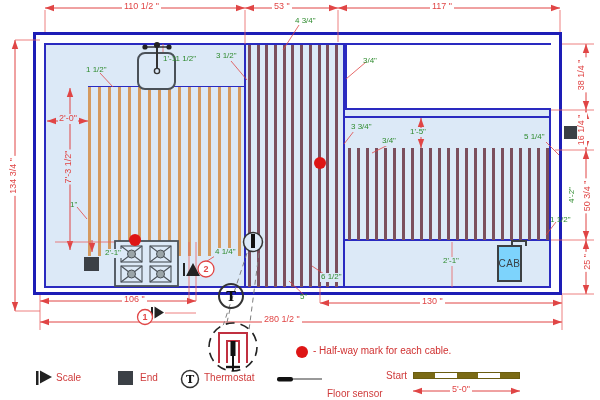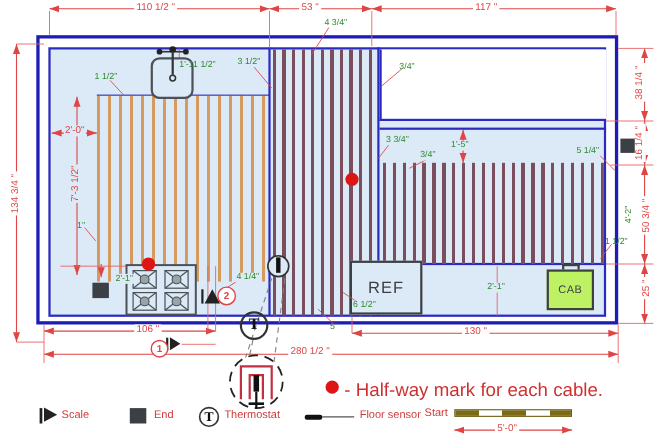--- a/index.html
+++ b/index.html
@@ -17,38 +17,38 @@
   .zone-left{position:absolute;left:88px;top:86px;width:157px;height:170px;
              border-top:1.5px solid #2a2ac0;box-sizing:border-box;
              background:repeating-linear-gradient(90deg,#d59a5f 0 2.6px,rgba(0,0,0,0) 2.6px 10px);}
   .zone-mid{position:absolute;left:248px;top:45px;width:94px;height:242px;
             background:repeating-linear-gradient(90deg,#7b4e5d 0 3px,rgba(0,0,0,0) 3px 8.7px);}
   .zone-right{position:absolute;left:348px;top:148px;width:201px;height:92px;
               background:repeating-linear-gradient(90deg,#7b4e5d 0 3px,rgba(0,0,0,0) 3px 9px);}
   
   .ref-box{position:absolute;left:318px;top:237px;width:66px;height:49px;background:#dce9f7;
            border:2px solid #3c4043;box-sizing:border-box;display:flex;align-items:center;justify-content:center;}
-  .cab-box{position:absolute;left:497px;top:245px;width:43px;height:37px;background:#bef264;
+  .cab-box{position:absolute;left:497px;top:245px;width:25px;height:37px;background:#7dd3fc;
            border:2px solid #3c4043;box-sizing:border-box;display:flex;align-items:center;justify-content:center;}
   .cab-tab{position:absolute;left:511px;top:240px;width:16px;height:6px;background:#dce9f7;
            border:2px solid #3c4043;border-bottom:none;box-sizing:border-box;}
   .room{font-size:15px;color:#3a3f45;letter-spacing:1px;}
   .room-small{font-size:10px;color:#3a3f45;letter-spacing:.5px;}
   
   .r{position:absolute;font-size:9px;color:#e04545;white-space:nowrap;line-height:1.1;}
   .g{position:absolute;font-size:8px;color:#2e8b2e;white-space:nowrap;line-height:1.1;}
   .rv{transform:translate(-50%,-50%) rotate(-90deg);}
   .gv{transform:translate(-50%,-50%) rotate(-90deg);}
   .bgw{background:#fff;padding:0 2px;}
   .bgf{background:#dce9f7;padding:0 1px;}
   .co{position:absolute;font-size:9px;font-weight:bold;color:#e04545;transform:translate(-50%,-50%);}
   .tsym{position:absolute;font-family:"DejaVu Serif",serif;color:#111;font-weight:bold;
         transform:translate(-50%,-50%);}
   .lg{position:absolute;font-size:10px;color:#cf3b3b;white-space:nowrap;}
-  .note{position:absolute;font-size:17px;color:#d03030;white-space:nowrap;}
+  .note{position:absolute;font-size:10px;color:#d03030;white-space:nowrap;}
   .scale-bar{position:absolute;left:413px;top:372px;width:107px;height:7px;
              border:1px solid #6b5d10;box-sizing:border-box;
              background:repeating-linear-gradient(90deg,#7a6a14 0 21.4px,#ffffff 21.4px 42.8px);}
   svg{position:absolute;left:0;top:0;pointer-events:none;}
 </style>
 </head>
 <body>
 
 <div class="canvas">
 
@@ -57,23 +57,20 @@
   <div class="white-room"></div>
   <div class="part-line" style="left:345px;top:116px;width:206px;height:2px;"></div>
   <div class="part-line" style="left:244px;top:43px;width:2px;height:244px;"></div>
   <div class="part-line" style="left:343px;top:43px;width:2px;height:244px;"></div>
   <div class="part-line" style="left:345px;top:239px;width:206px;height:2px;"></div>
 
   <div class="zone-left"></div>
   <div class="zone-mid"></div>
   <div class="zone-right"></div>
 
-  <div class="ref-box">
-    <span class="room">REF</span>
-  </div>
   <div class="cab-tab"></div>
   <div class="cab-box">
     <span class="room-small">CAB</span>
   </div>
 
   <svg width="600" height="400" viewBox="0 0 600 400">
     <defs>
       <marker id="arr" markerWidth="10" markerHeight="8" refX="9" refY="4" orient="auto-start-reverse" markerUnits="userSpaceOnUse">
         <path d="M0,0.8 L9,4 L0,7.2 z" fill="#e04545"></path>
       </marker>
@@ -255,19 +252,19 @@
   <span class="co" style="left:145px;top:317px;">1</span>
   <span class="co" style="left:206px;top:269px;">2</span>
   <span class="tsym" style="left:231px;top:296px;font-size:13px;">T</span>
   <span class="tsym" style="left:190px;top:379px;font-size:11px;">T</span>
 
   <span class="note" style="left:313px;top:345px;">- Half-way mark for each cable.</span>
 
   <span class="lg" style="left:56px;top:372px;">Scale</span>
   <span class="lg" style="left:140px;top:372px;">End</span>
   <span class="lg" style="left:204px;top:372px;">Thermostat</span>
-  <span class="lg" style="left:327px;top:372px;">Floor sensor</span>
+  <span class="lg" style="left:327px;top:388px;">Floor sensor</span>
 
   <span class="lg" style="left:386px;top:370px;">Start</span>
   <div class="scale-bar"></div>
   <span class="r bgw" style="left:450px;top:385px;">5'-0"</span>
 
 </div>
 
 </body></html>

